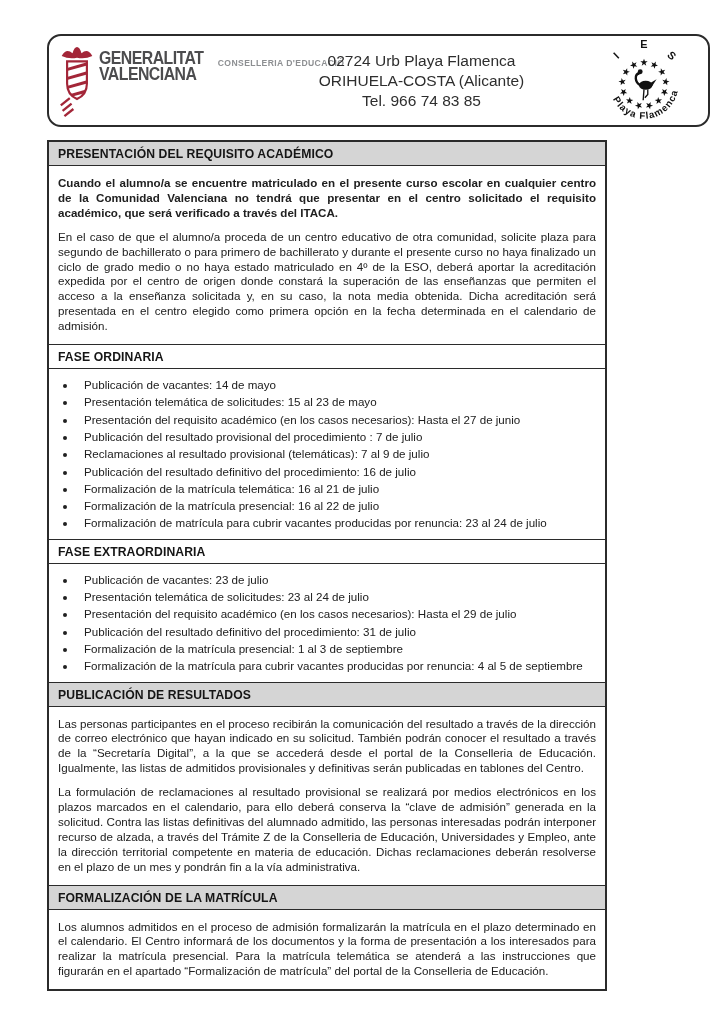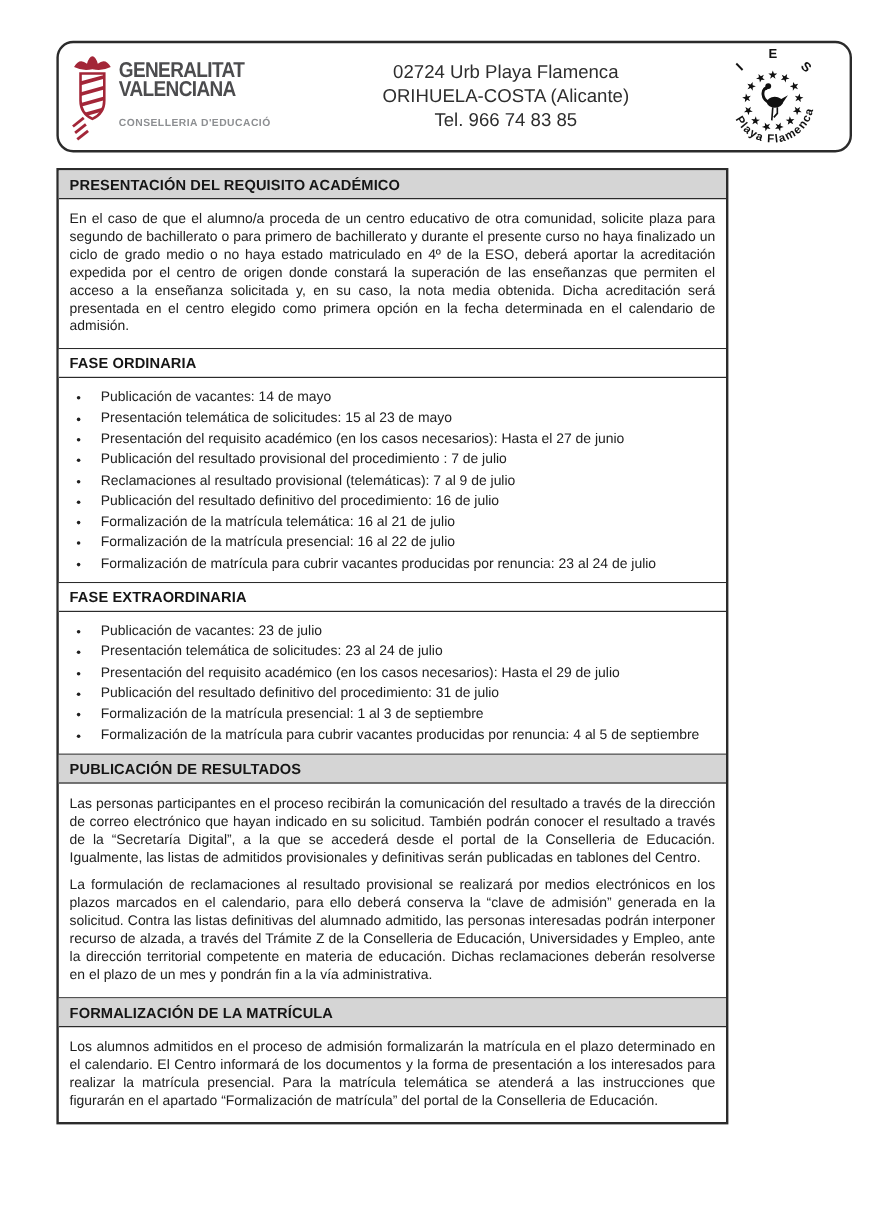--- a/index.html
+++ b/index.html
@@ -10,21 +10,21 @@
   }
 
   
   .letterhead {
     position:absolute; left:47px; top:34px; width:663px; height:93px;
     border:2px solid #2b2b2b; border-radius:14px;
     display:flex; align-items:center; padding:4px 14px 4px 10px;
   }
   .gva { display:flex; align-items:stretch; width:190px; flex:0 0 auto; }
   .gva-emblem { width:36px; flex:0 0 auto; margin-top:2px; }
-  .gva-right { display:flex; flex-direction:column; justify-content:flex-start; padding-left:4px; }
+  .gva-right { display:flex; flex-direction:row; justify-content:flex-start; padding-left:4px; }
   .gva-name {
     font-size:18px; line-height:16.5px; color:#4c4c4e; font-weight:600;
     letter-spacing:-0.6px; transform:scaleX(.88); transform-origin:left top; white-space:nowrap;
     margin-top:6px;
   }
   .gva-sub {
     margin-top:14px; font-size:8.6px; font-weight:bold; color:#8d8f92;
     letter-spacing:.4px; white-space:nowrap;
   }
   .address { flex:1 1 auto; text-align:center; font-size:15.5px; line-height:20px; color:#2e2e2e; }
@@ -142,20 +142,21 @@
         </text>
       </svg>
     </div>
   </div>
 
   <div class="doc-table">
 
     <div class="row sec-header gray">PRESENTACIÓN DEL REQUISITO ACADÉMICO</div>
 
     <div class="row sec-body">
+      <p class="bold">Cuando el alumno/a se encuentre matriculado en el presente curso escolar en cualquier centro de la Comunidad Valenciana no tendrá que presentar en el centro solicitado el requisito académico, que será verificado a través del ITACA.</p>
       <p>En el caso de que el alumno/a proceda de un centro educativo de otra comunidad, solicite plaza para segundo de bachillerato o para primero de bachillerato y durante el presente curso no haya finalizado un ciclo de grado medio o no haya estado matriculado en 4º de la ESO, deberá aportar la acreditación expedida por el centro de origen donde constará la superación de las enseñanzas que permiten el acceso a la enseñanza solicitada y, en su caso, la nota media obtenida. Dicha acreditación será presentada en el centro elegido como primera opción en la fecha determinada en el calendario de admisión.</p>
     </div>
 
 
     <div class="row sec-header">FASE ORDINARIA</div>
 
     <div class="row">
       <ul class="cal-list">
         <li>Publicación de vacantes: 14 de mayo</li>
         <li>Presentación telemática de solicitudes: 15 al 23 de mayo</li>

